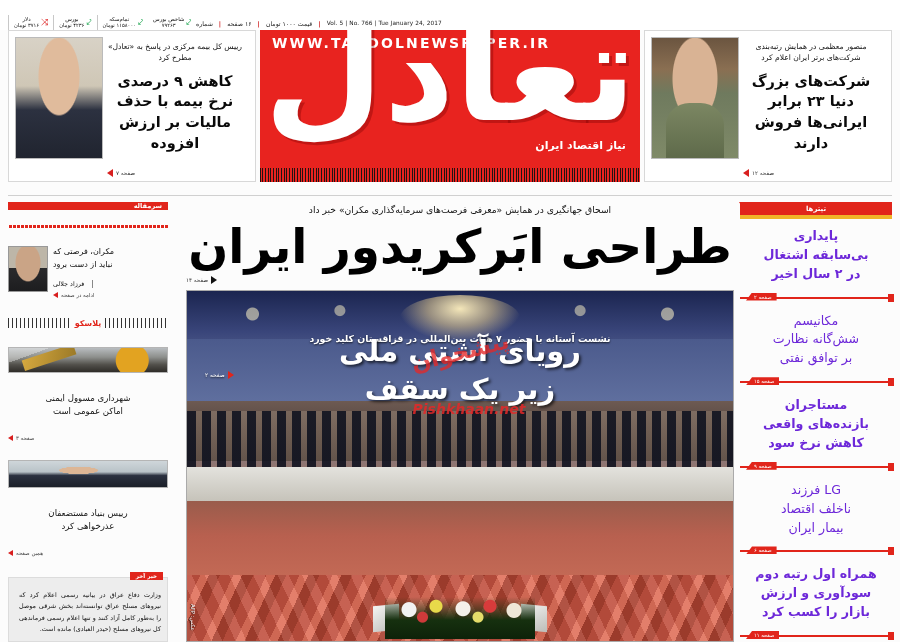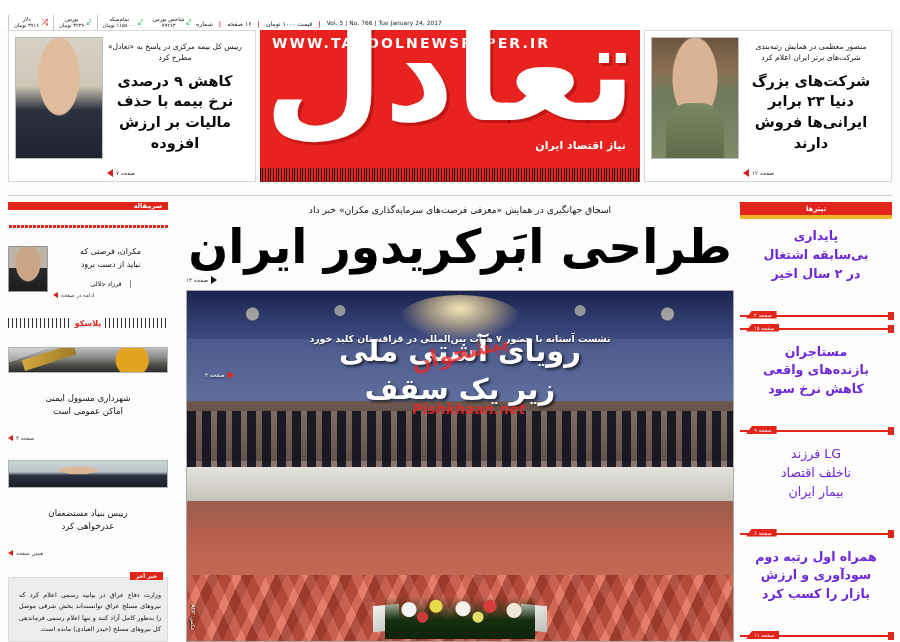--- a/index.html
+++ b/index.html
@@ -185,21 +185,21 @@
     border-bottom: none;
   }
   .editorial {
     display: flex; flex-direction: row-reverse; gap: 5px;
     padding-top: 3px;
   }
   .editorial .ava {
     width: 40px; height: 46px; border: 1px solid #999; flex: 0 0 40px;
     overflow: hidden; position: relative; background: #cfc6bd;
   }
-  .editorial .etxt { flex: 1; text-align: center; }
+  .editorial .etxt { flex: 1; text-align: left; }
   .ed-title { font-size: 8px; line-height: 1.55; color: #111; }
   .ed-author {
     font-size: 6.4px; color: #111; margin-top: 3px;
     border-right: 1px solid #888; padding-right: 8px; display: inline-block;
   }
   .more-tag {
     display: flex; flex-direction: row-reverse; align-items: center; gap: 3px;
     font-size: 5.4px; color: #444; margin-top: 2px;
   }
   .more-tag .tri {
@@ -668,20 +668,25 @@
           <div class="t" style="white-space:pre-line">پایداری
 بی‌سابقه اشتغال
 در ۲ سال اخیر</div>
         </div>
         <div class="brief-sep">
           <span class="line"></span>
             <span class="dot"></span>
           <span class="tag">صفحه ۲</span>
         </div>
 
+        <div class="brief">
+          <div class="t" style="white-space:pre-line">مکانیسم
+شش‌گانه نظارت
+بر توافق نفتی</div>
+        </div>
         <div class="brief-sep">
           <span class="line"></span>
             <span class="dot"></span>
           <span class="tag">صفحه ۱۵</span>
         </div>
 
         <div class="brief bold">
           <div class="t" style="white-space:pre-line">مستاجران
 بازنده‌های واقعی
 کاهش نرخ سود</div>

